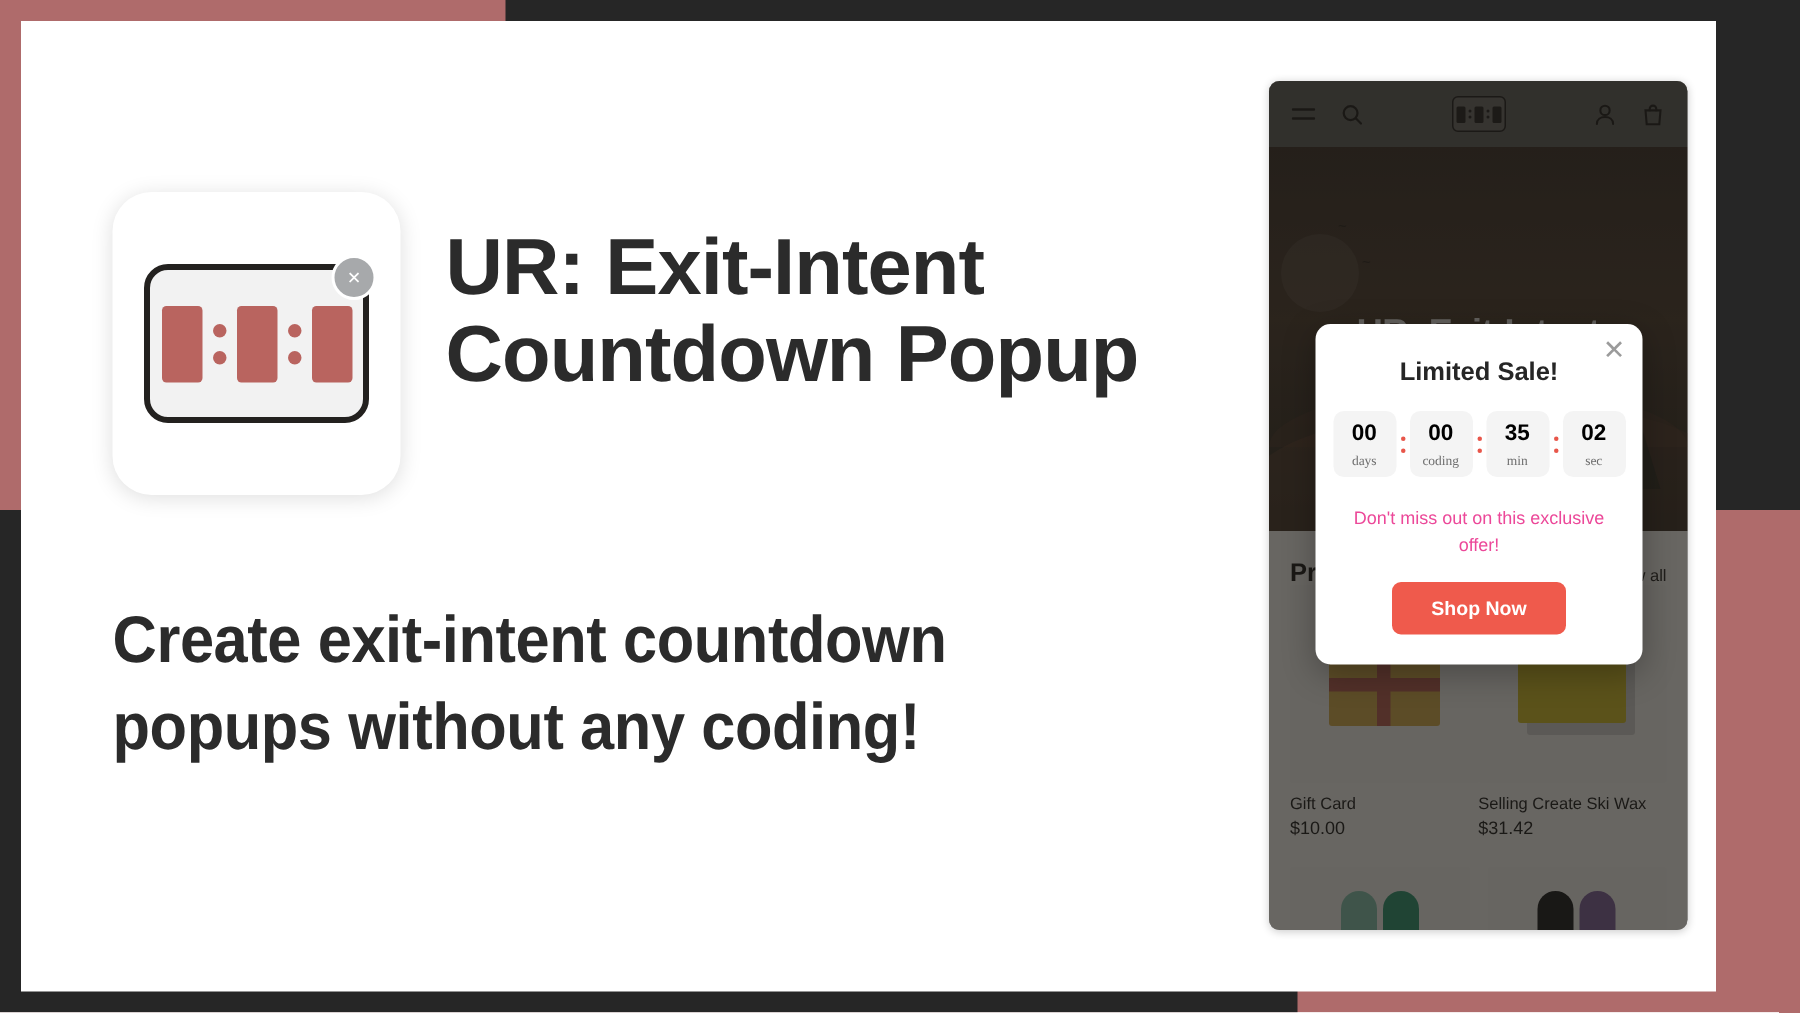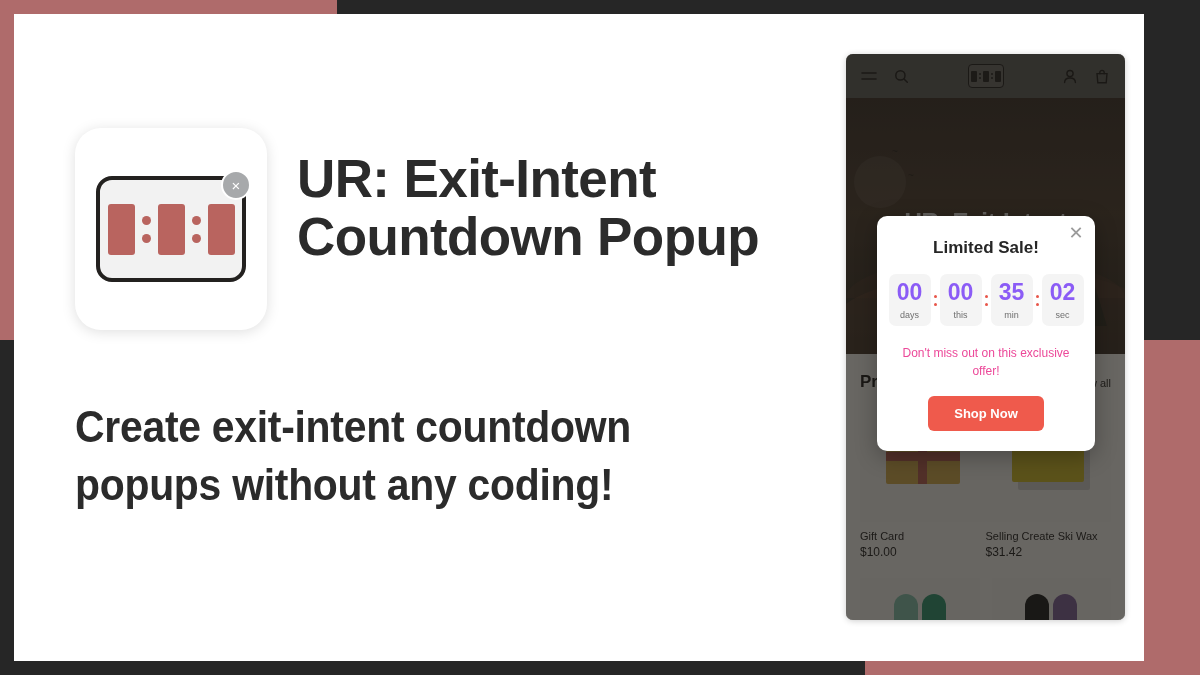--- a/index.html
+++ b/index.html
@@ -137,22 +137,22 @@
   }
   .popup-close{
     position:absolute;right:10px;top:8px;width:18px;height:18px;
     color:#9b9b9b;font-size:18px;line-height:18px;font-weight:300;cursor:pointer;
   }
   .popup-title{font-size:17px;font-weight:bold;color:#262626;margin:4px 0 0;}
   .timer{display:flex;align-items:center;justify-content:center;gap:2px;margin-top:16px;}
   .tunit{
     background:#f4f4f4;border-radius:7px;padding:7px 5px 6px;min-width:32px;
   }
-  .tnum{font-size:23px;font-weight:bold;color:#8b5cf6;line-height:1;}
-  .tlab{font-size:9px;color:#6f6f6f;margin-top:6px;}
+  .tnum{font-size:15px;font-weight:bold;color:#000000;line-height:1;}
+  .tlab{font-size:9px;color:#6f6f6f;margin-top:6px;font-family:Liberation Serif, serif;}
   .tsep{
     color:#e8564a;font-size:12px;font-weight:bold;line-height:1;padding:0 1px;
     display:flex;flex-direction:column;gap:5px;align-items:center;
   }
   .tsep i{width:3px;height:3px;border-radius:50%;background:#e8564a;display:block;}
   .popup-msg{font-size:12px;color:#ec4899;line-height:1.5;margin-top:18px;}
   .popup-btn{
     margin-top:16px;display:inline-block;background:#ef5a4c;color:#ffffff;
     font-size:13px;font-weight:bold;border-radius:6px;padding:10px 26px;cursor:pointer;
     border:none;font-family:"Liberation Sans", sans-serif;
@@ -300,21 +300,21 @@
       <div class="tunit">
         <div class="tnum">00</div>
         <div class="tlab">days</div>
       </div>
       <span class="tsep">
           <i></i>
           <i></i>
         </span>
       <div class="tunit">
         <div class="tnum">00</div>
-        <div class="tlab">this</div>
+        <div class="tlab">coding</div>
       </div>
       <span class="tsep">
           <i></i>
           <i></i>
         </span>
       <div class="tunit">
         <div class="tnum">35</div>
         <div class="tlab">min</div>
       </div>
       <span class="tsep">

